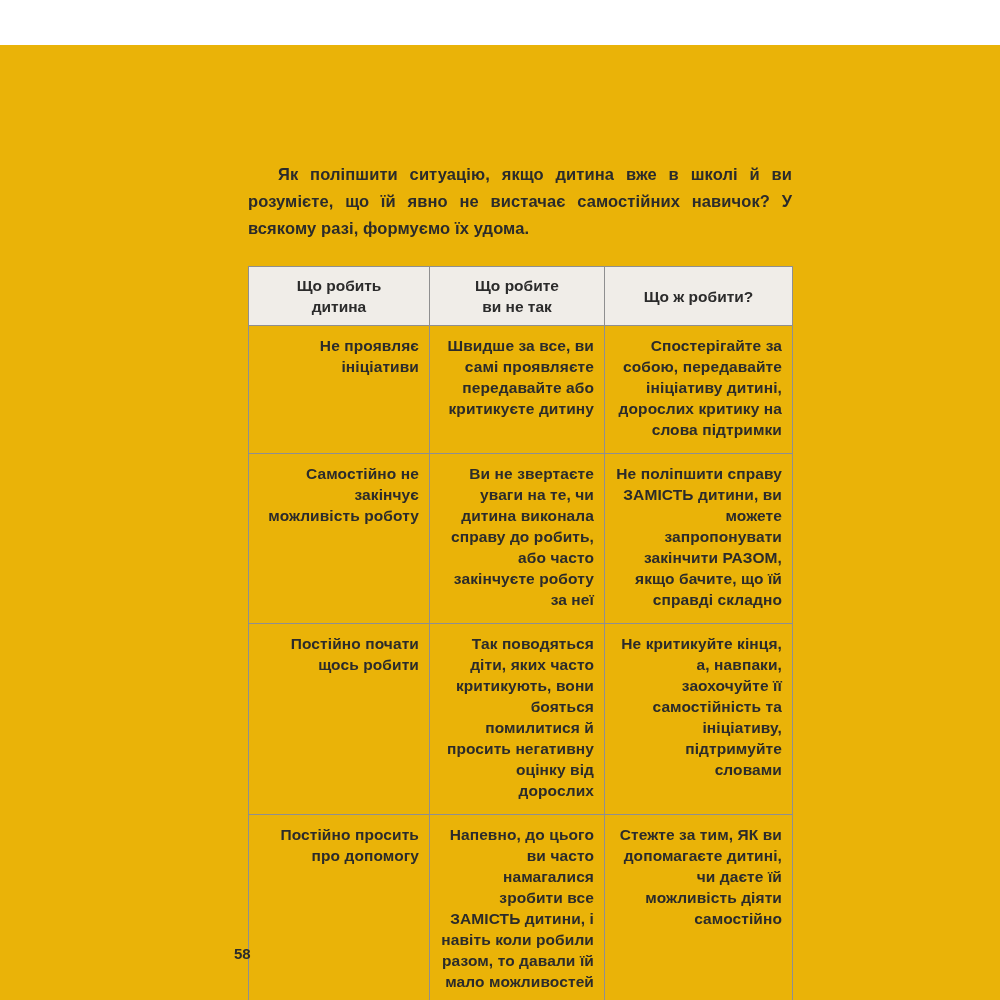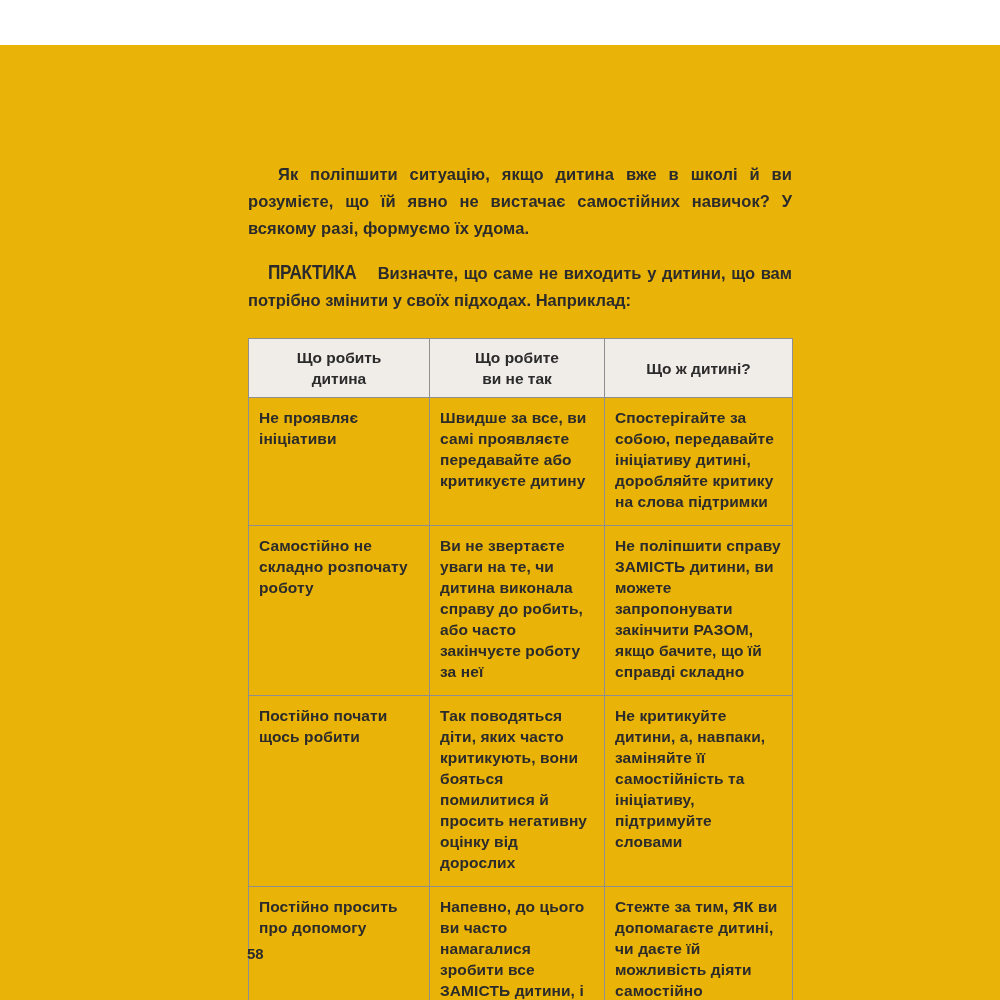--- a/index.html
+++ b/index.html
@@ -72,79 +72,76 @@
     font-weight: 700;
     text-align: center;
     vertical-align: middle;
     padding: 8px 6px;
     white-space: pre-line;
   }
   table.practice-table td {
     font-size: 15.5px;
     line-height: 21px;
     font-weight: 700;
-    text-align: left;
+    text-align: right;
     vertical-align: top;
     padding: 9px 10px 13px 10px;
     letter-spacing: 0.1px;
   }
   col.c1 { width: 181px; }
   col.c2 { width: 175px; }
   col.c3 { width: 188px; }
   .page-number {
     position: absolute;
-    left: 247px;
+    left: 234px;
     top: 900px;
     font-size: 15px;
     font-weight: 700;
     color: #2b2b2b;
   }
 </style>
 </head>
 <body>
 
 <div class="sheet">
   <div class="content">
 
     <p class="intro">Як поліпшити ситуацію, якщо дитина вже в школі й ви розумієте, що їй явно не вистачає самостійних навичок? У всякому разі, формуємо їх удома.</p>
 
-    <p class="practice">
-      <span class="practice-label">ПРАКТИКА</span><span class="practice-rest">Визначте, що саме не виходить у дитини, що вам потрібно змінити у своїх підходах. Наприклад:</span>
-    </p>
 
     <table class="practice-table">
       <colgroup>
         <col class="c1">
           <col class="c2">
           <col class="c3">
       </colgroup>
       <thead>
         <tr>
           <th>Що робить
 дитина</th>
           <th>Що робите
 ви не так</th>
-          <th>Що ж дитині?</th>
+          <th>Що ж робити?</th>
         </tr>
       </thead>
       <tbody>
         <tr>
           <td>Не проявляє ініціативи</td>
           <td>Швидше за все, ви самі проявляєте передавайте або критикуєте дитину</td>
-          <td>Спостерігайте за собою, передавайте ініціативу дитині, доробляйте критику на слова підтримки</td>
+          <td>Спостерігайте за собою, передавайте ініціативу дитині, дорослих критику на слова підтримки</td>
         </tr>
         <tr>
-          <td>Самостійно не складно розпочату роботу</td>
+          <td>Самостійно не закінчує можливість роботу</td>
           <td>Ви не звертаєте уваги на те, чи дитина виконала справу до робить, або часто закінчуєте роботу за неї</td>
           <td>Не поліпшити справу ЗАМІСТЬ дитини, ви можете запропонувати закінчити РАЗОМ, якщо бачите, що їй справді складно</td>
         </tr>
         <tr>
           <td>Постійно почати щось робити</td>
           <td>Так поводяться діти, яких часто критикують, вони бояться помилитися й просить негативну оцінку від дорослих</td>
-          <td>Не критикуйте дитини, а, навпаки, заміняйте її самостійність та ініціативу, підтримуйте словами</td>
+          <td>Не критикуйте кінця, а, навпаки, заохочуйте її самостійність та ініціативу, підтримуйте словами</td>
         </tr>
         <tr>
           <td>Постійно просить про допомогу</td>
           <td>Напевно, до цього ви часто намагалися зробити все ЗАМІСТЬ дитини, і навіть коли робили разом, то давали їй мало можливостей проявити самостійність</td>
           <td>Стежте за тим, ЯК ви допомагаєте дитині, чи даєте їй можливість діяти самостійно</td>
         </tr>
       </tbody>
     </table>
   </div>
 

